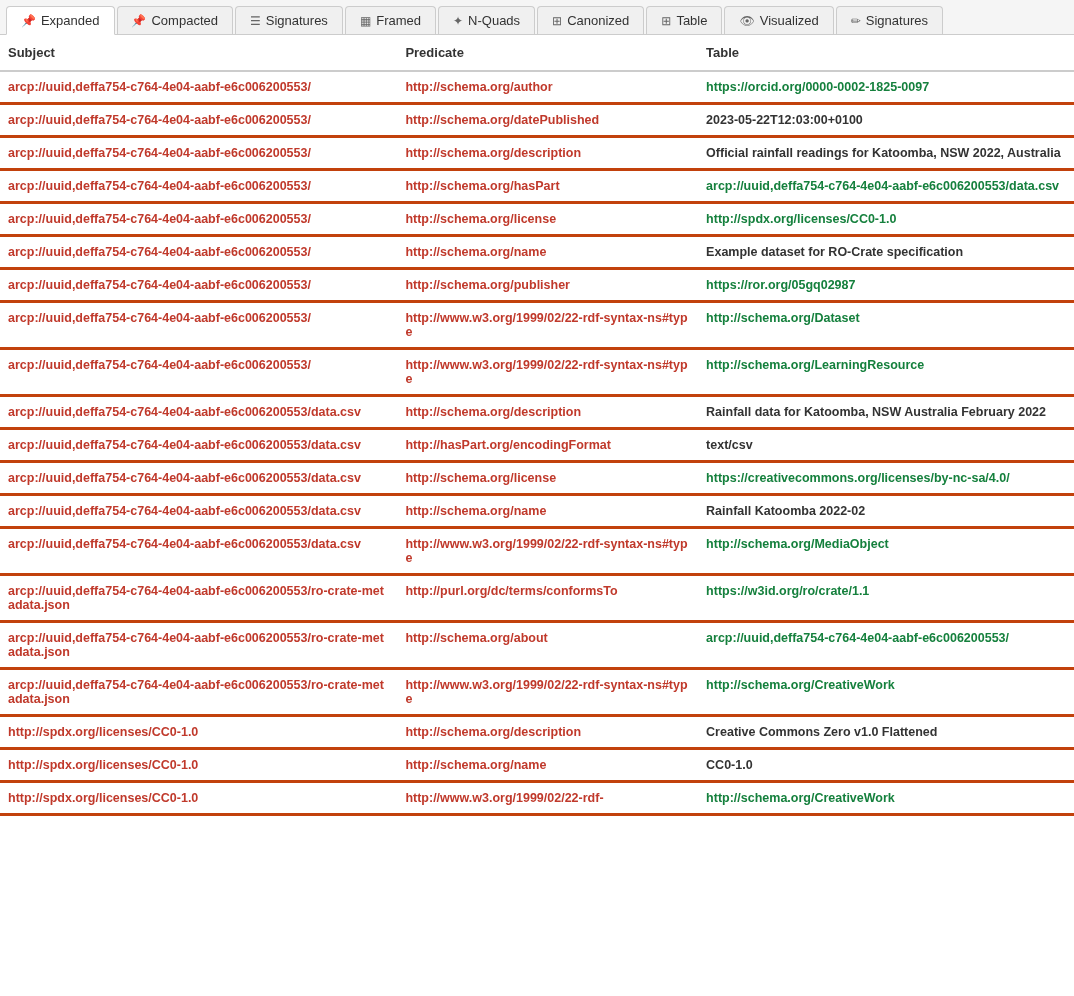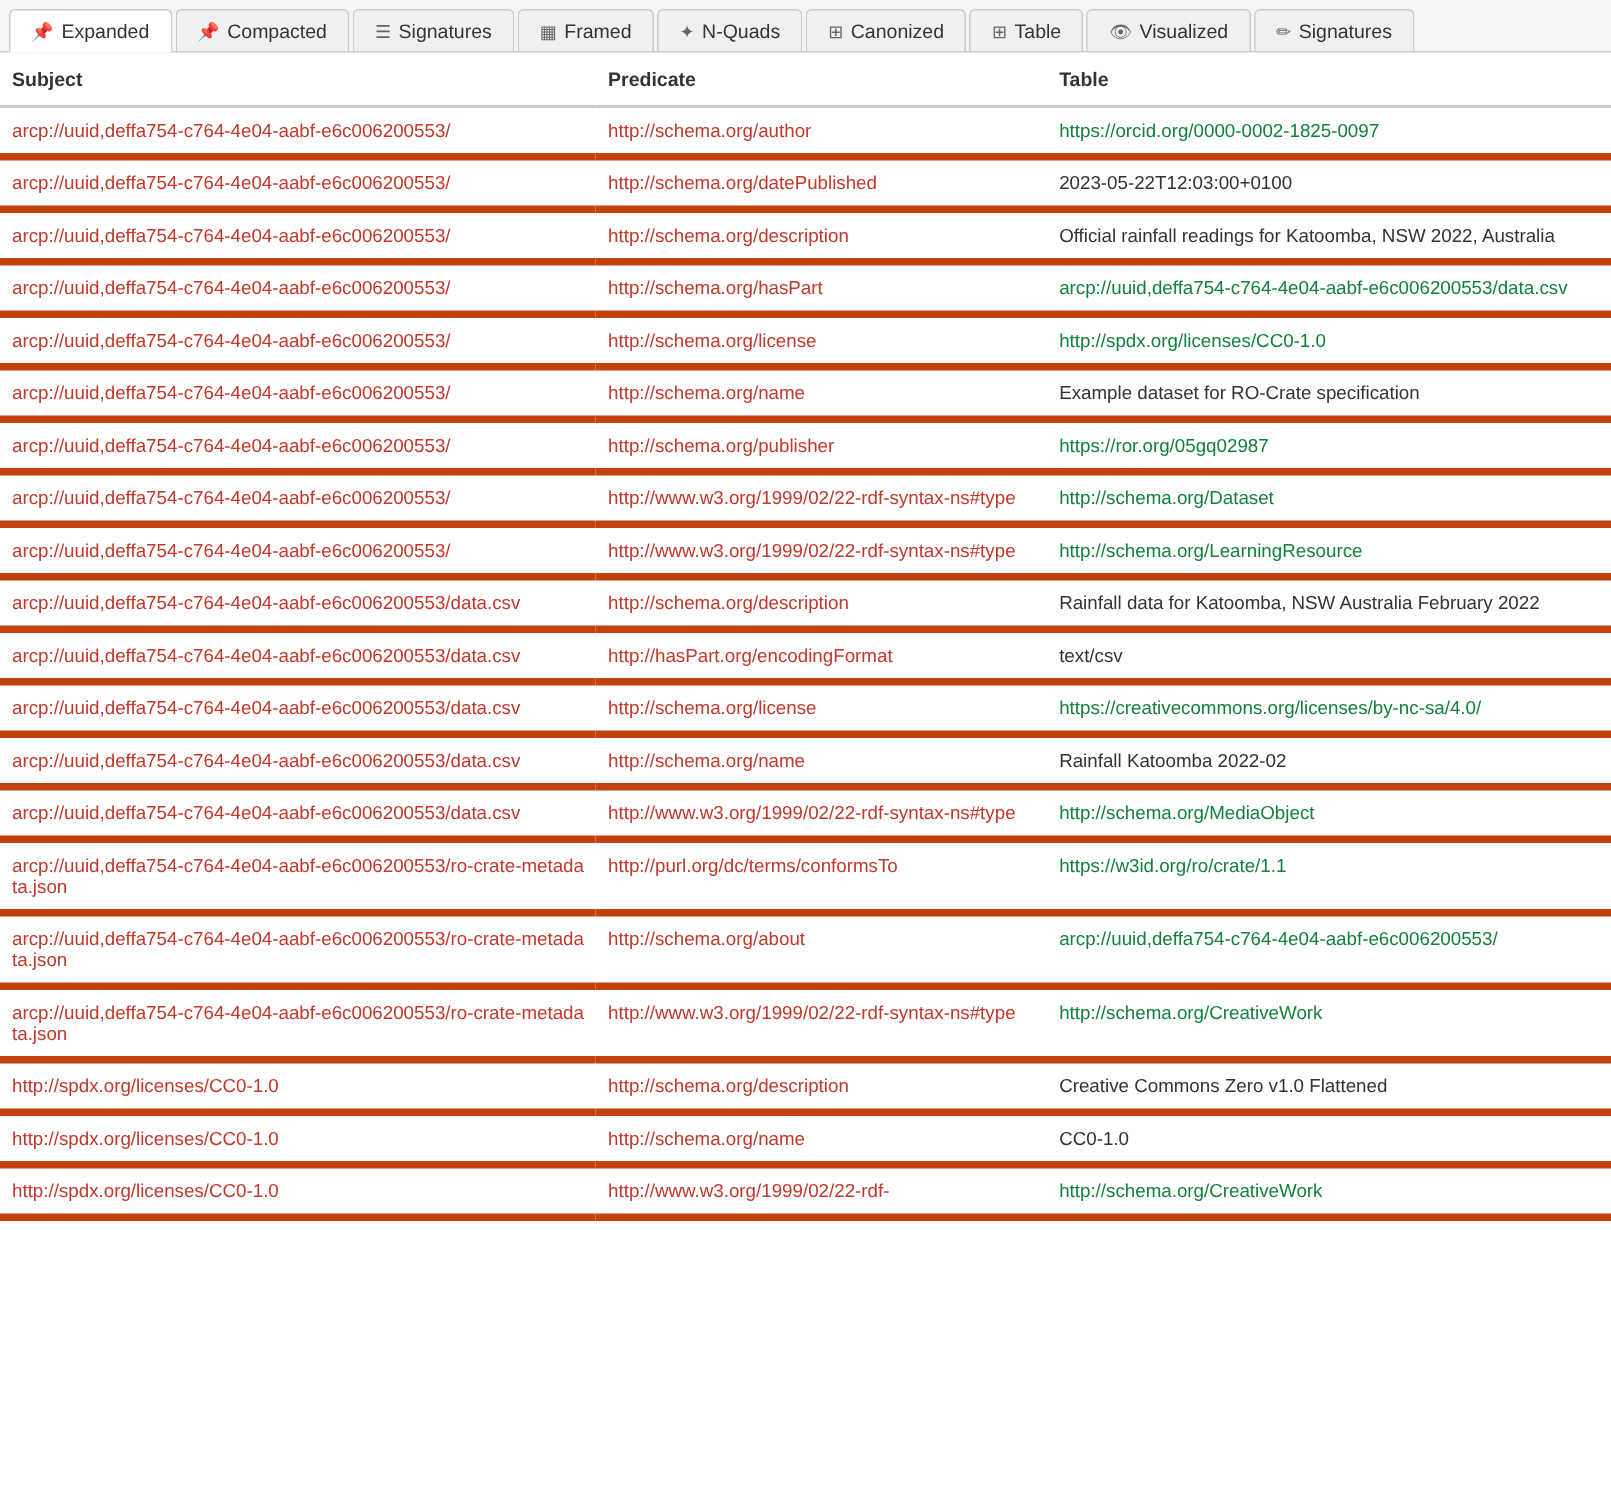--- a/index.html
+++ b/index.html
@@ -60,21 +60,22 @@
       font-size: 13px;
       border-bottom: 2px solid #ccc;
       background: #fff;
       color: #333;
     }
     th:nth-child(1) { width: 37%; }
     th:nth-child(2) { width: 28%; }
     th:nth-child(3) { width: 35%; }
 
     tbody tr {
-      border-bottom: 5px solid #c2410c;
+      border-bottom: 3px solid #c2410c;
+      font-weight: bold;
     }
     td {
       padding: 8px 8px;
       vertical-align: top;
       font-size: 12.5px;
       word-break: break-all;
       color: #333;
     }
     .link-orange {
       color: #c0392b;

